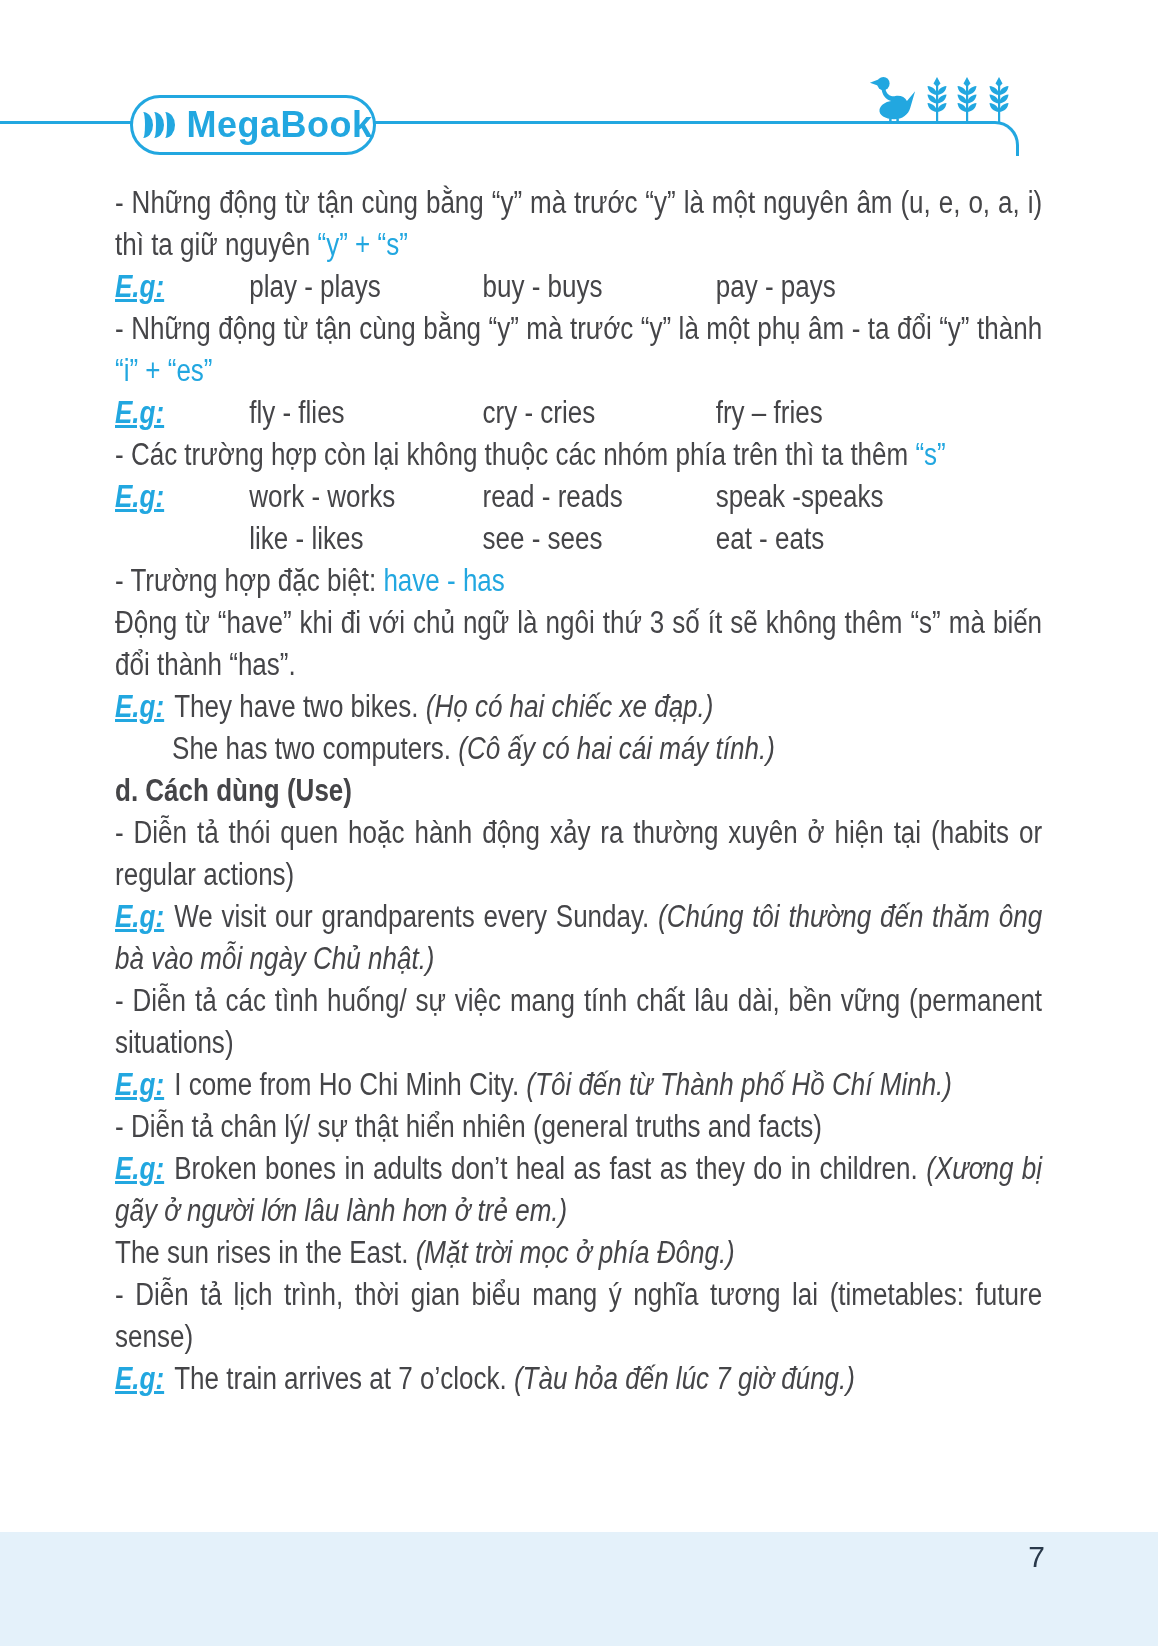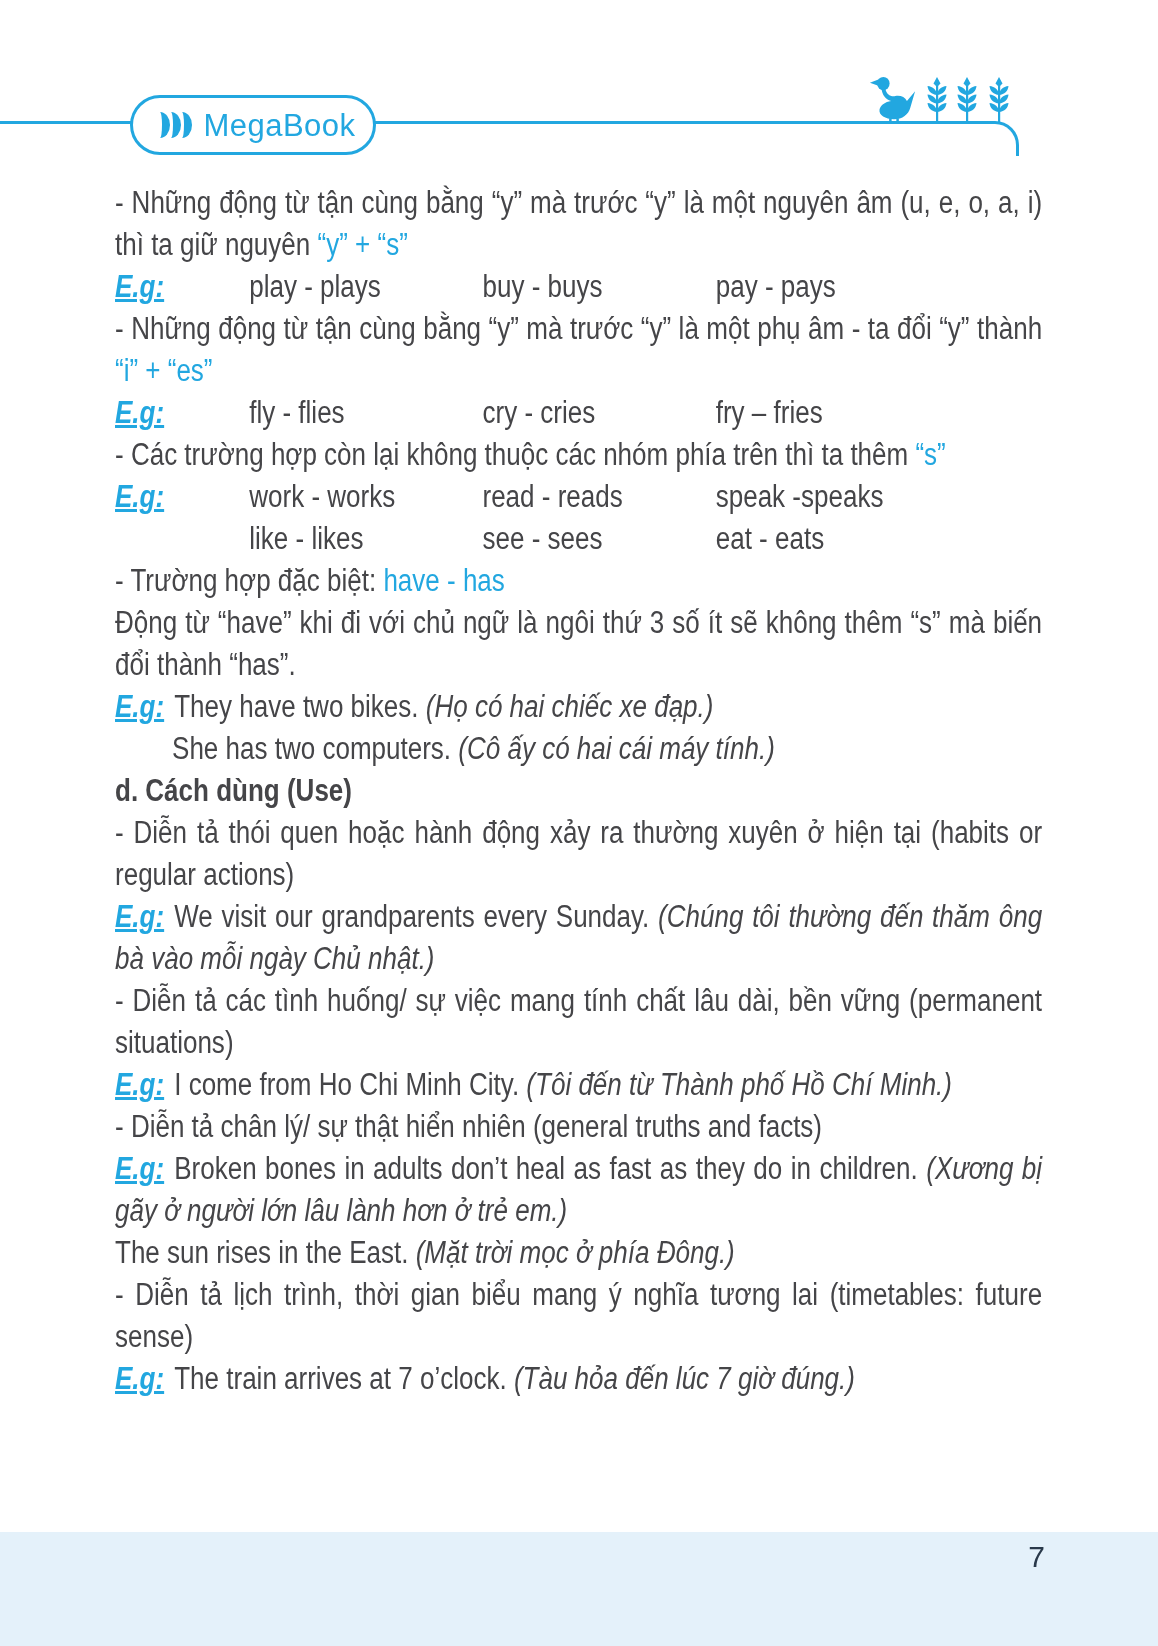--- a/index.html
+++ b/index.html
@@ -24,21 +24,21 @@
     background:#ffffff;border:3px solid var(--accent);border-radius:30px;
     display:flex;align-items:center;justify-content:center;z-index:2;
   }
   .logo-mark{display:inline-flex;align-items:center;margin-right:7px;}
   .logo-mark i{
     display:inline-block;width:12px;height:26px;border-right:8px solid var(--accent);
     border-radius:50%;margin-right:-9px;
   }
   .logo-mark i:last-child{margin-right:0;}
   .logo-text{
-    color:var(--accent);font-size:31px;font-weight:400;letter-spacing:0.5px;line-height:1;
+    color:var(--accent);font-size:36px;font-weight:700;letter-spacing:0.5px;line-height:1;
     padding-left:4px;
   }
   .duck{position:absolute;left:869px;top:74px;width:47px;height:50px;}
   .wheat{position:absolute;top:77px;width:22px;height:46px;}
   .wheat.w1{left:926px;}
   .wheat.w2{left:956px;}
   .wheat.w3{left:988px;}
   .duck svg,.wheat svg{display:block;width:100%;height:100%;}
   .icon-fill{fill:var(--accent);}
   

